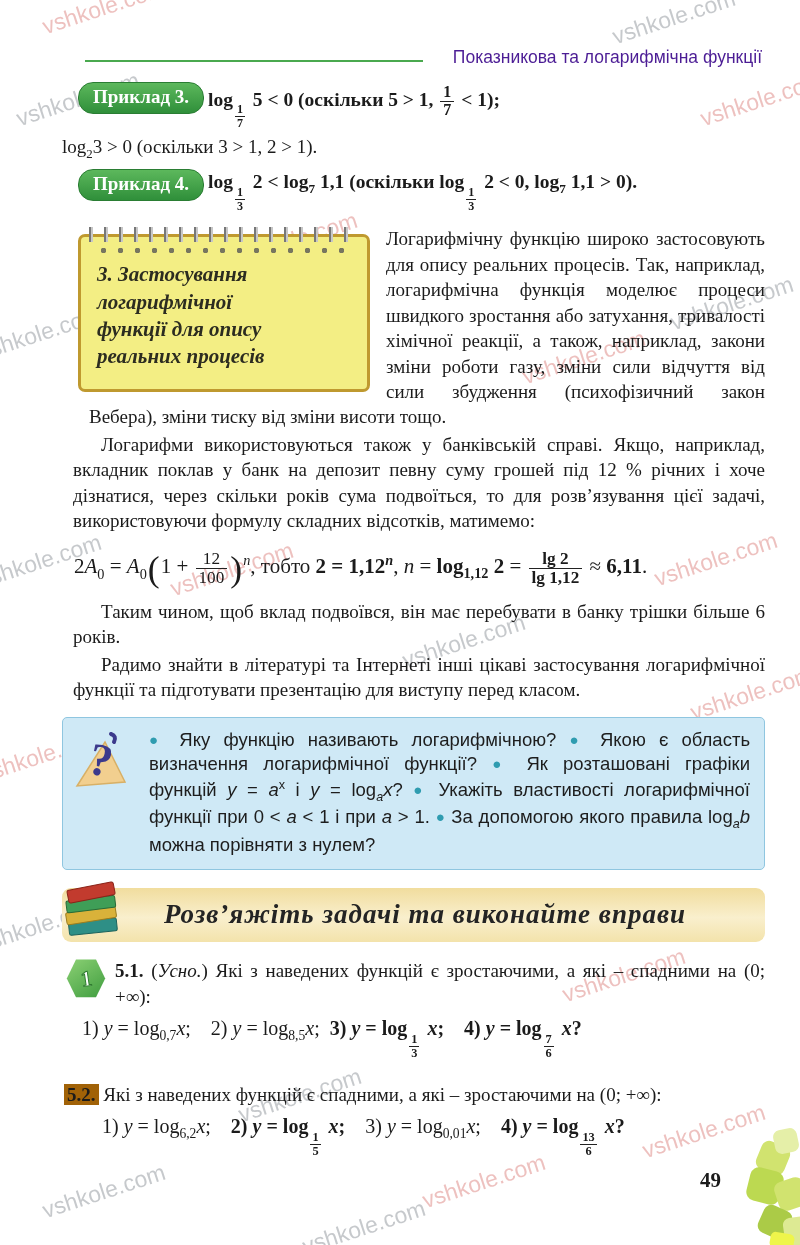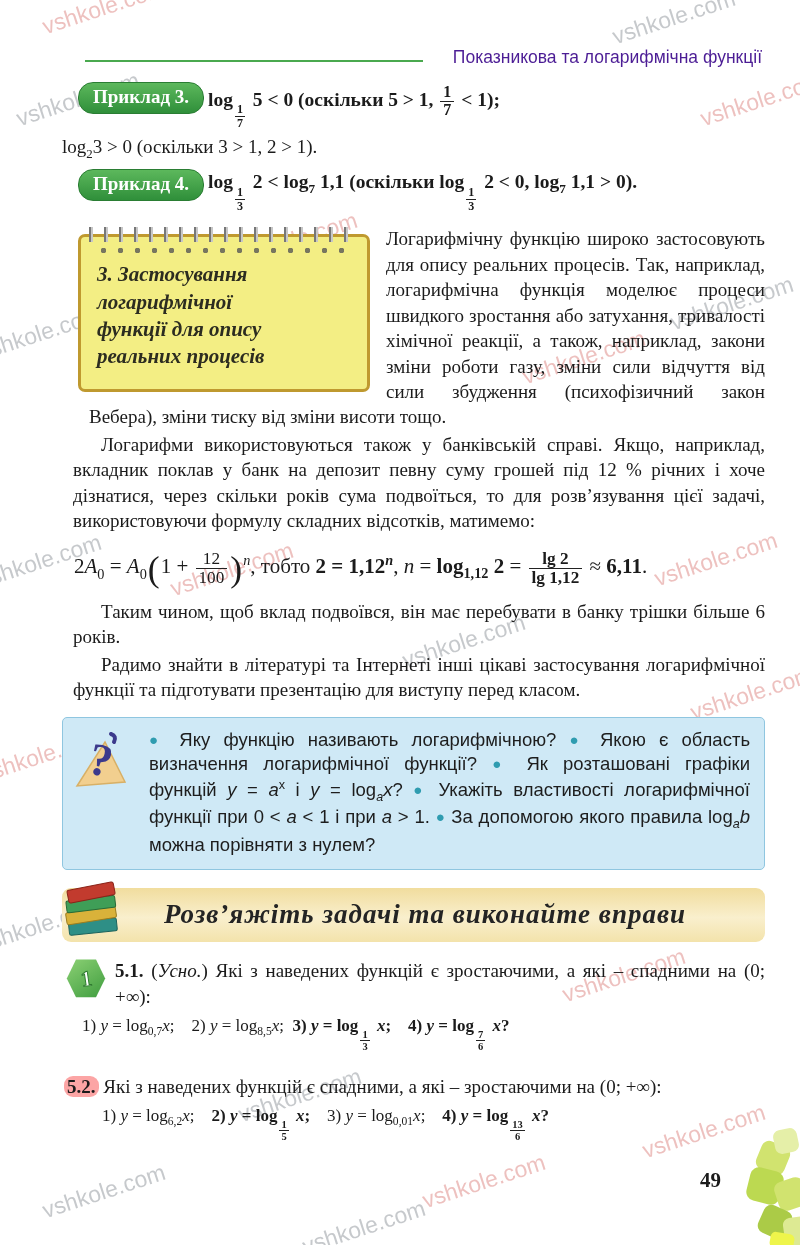--- a/index.html
+++ b/index.html
@@ -70,25 +70,25 @@
   .books{position:absolute;left:-8px;top:-14px;width:78px;height:80px;}
   
   .exercise{position:relative;text-align:justify;line-height:1.34;}
   .ex1-intro{margin-left:53px;}
   .hex{position:absolute;left:4px;top:0px;width:40px;height:40px;
        background:linear-gradient(145deg,#8ed276,#3e9c3e);
        clip-path:polygon(25% 3%,75% 3%,98% 50%,75% 97%,25% 97%,2% 50%);
        filter:drop-shadow(0 0 1.5px #2c6e2c);display:flex;align-items:center;justify-content:center;}
   .hex span{color:#fff;font-weight:700;font-size:22px;-webkit-text-stroke:1px #2f7d2f;
             transform:rotate(-8deg);}
-  .items{margin:6px 0 22px 20px;font-size:17px;}
+  .items{margin:6px 0 22px 20px;font-size:20px;}
   .items2{margin-left:40px;}
   .ex2-intro{margin-left:2px;padding-left:61px;text-indent:-61px;margin-top:4px;}
   .num{font-weight:700;}
-  .hl{background:#fca5a5;padding:0 3px;border-radius:9px;}
+  .hl{background:#a16207;padding:0 3px;}
   
   .pageno{position:absolute;left:700px;top:1168px;font-weight:700;font-size:21px;}
   .leaves{position:absolute;right:0;bottom:0;width:100px;height:120px;}
   i{font-style:italic;}
 </style>
 </head>
 <body>
 
 <div class="page">
 

